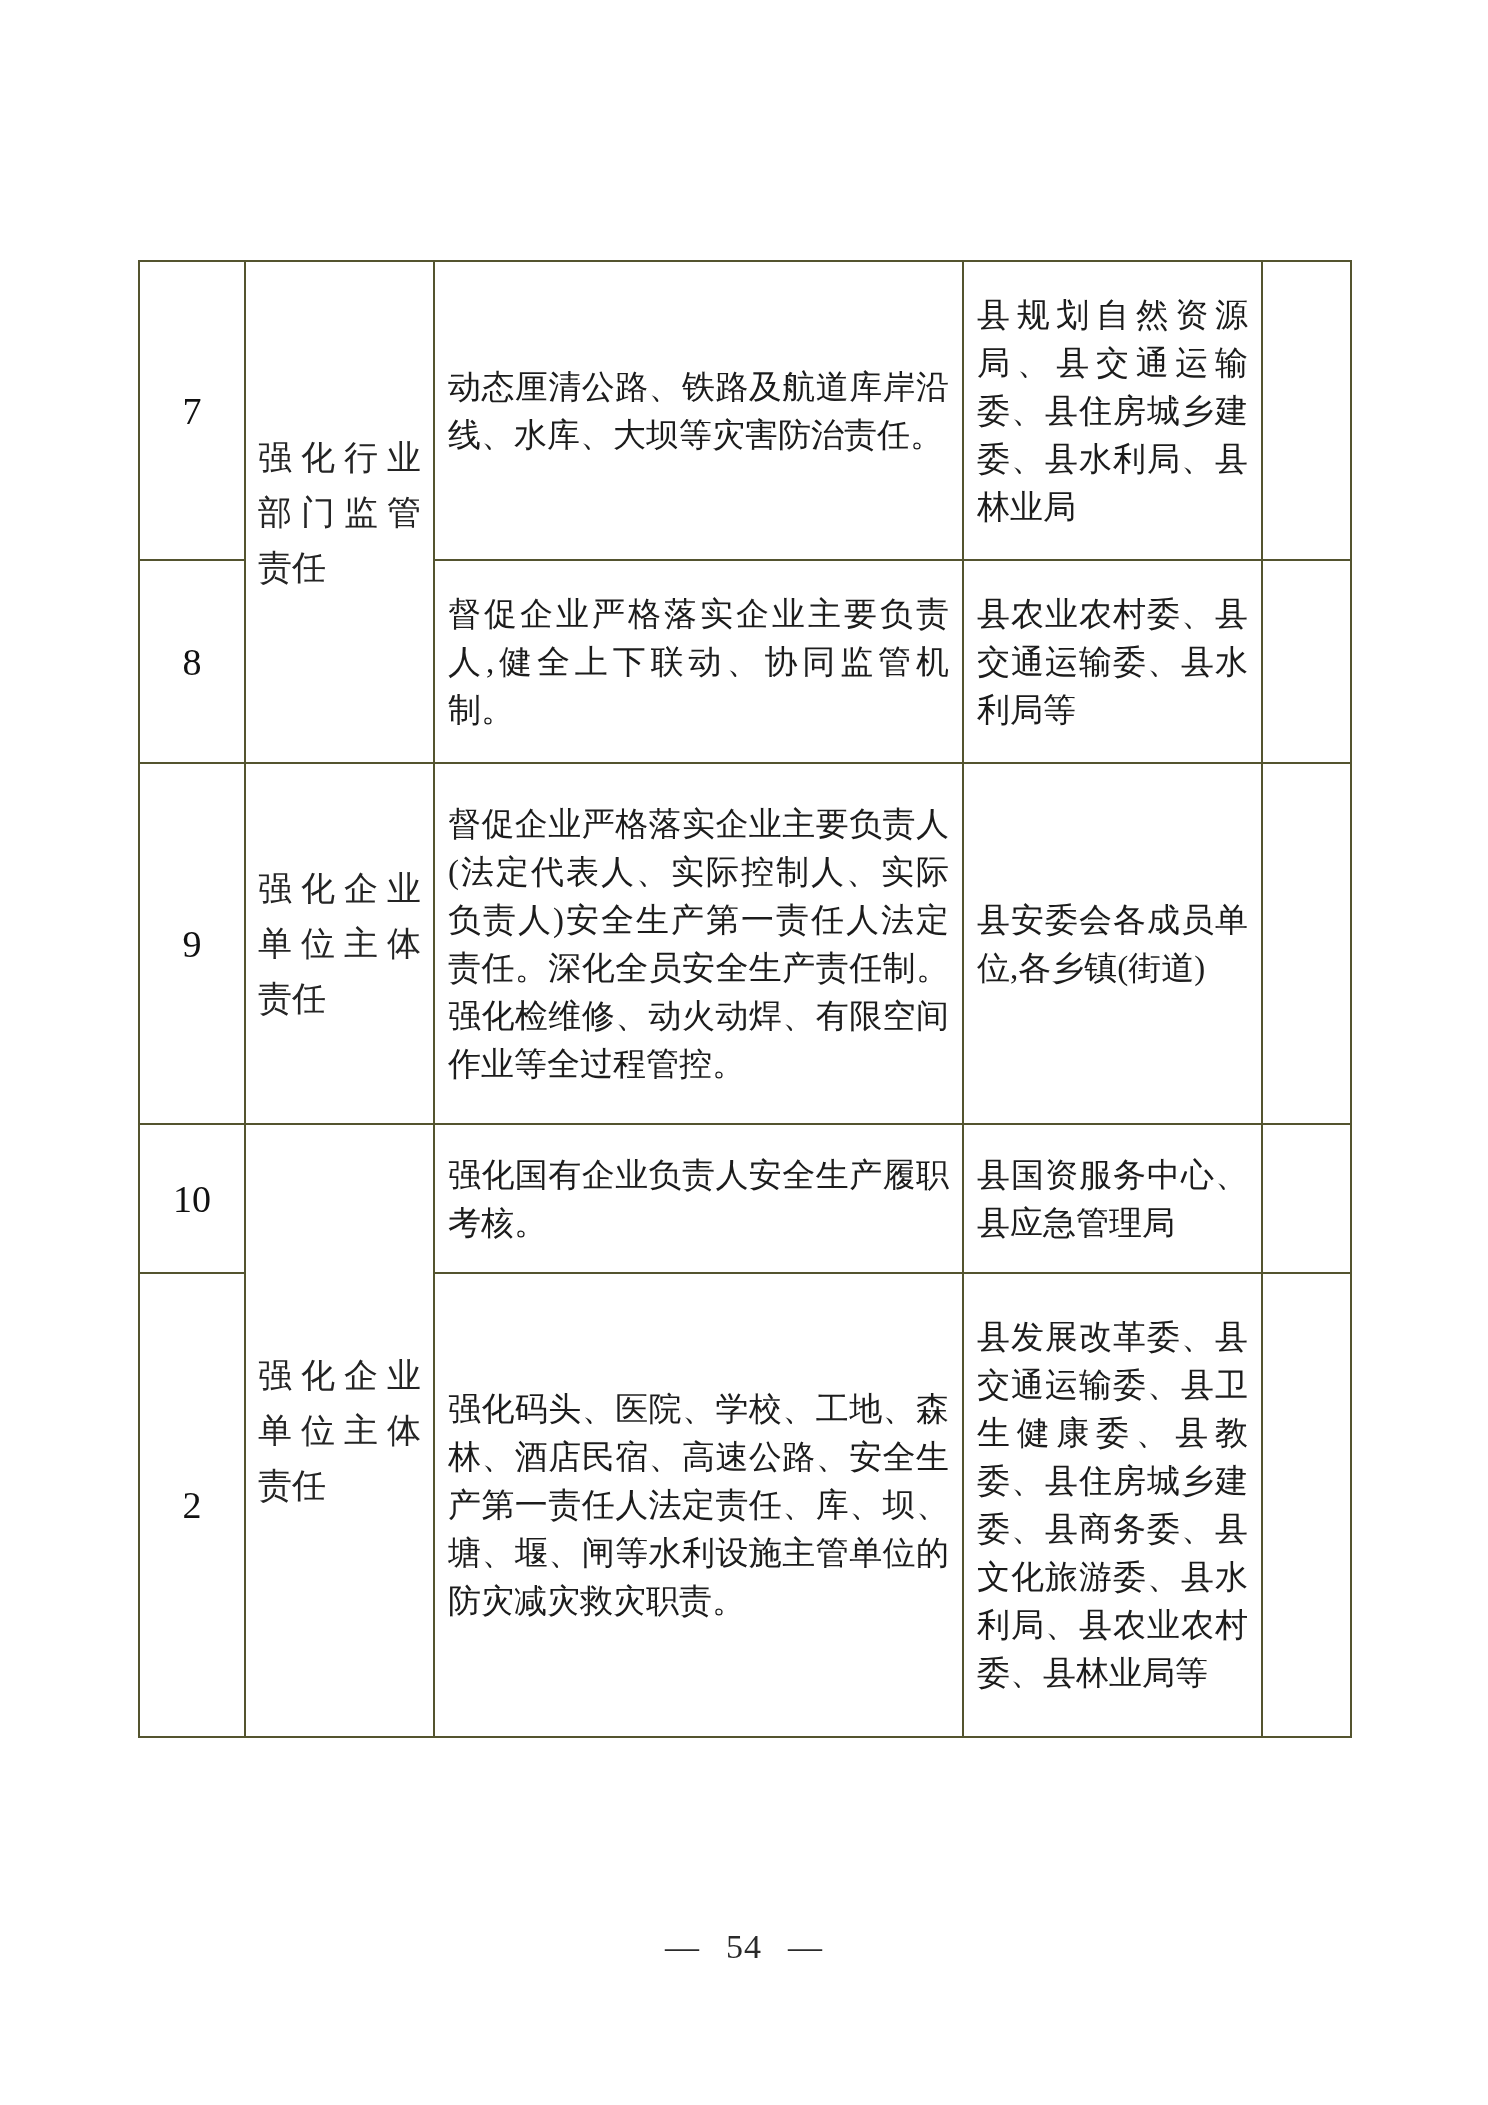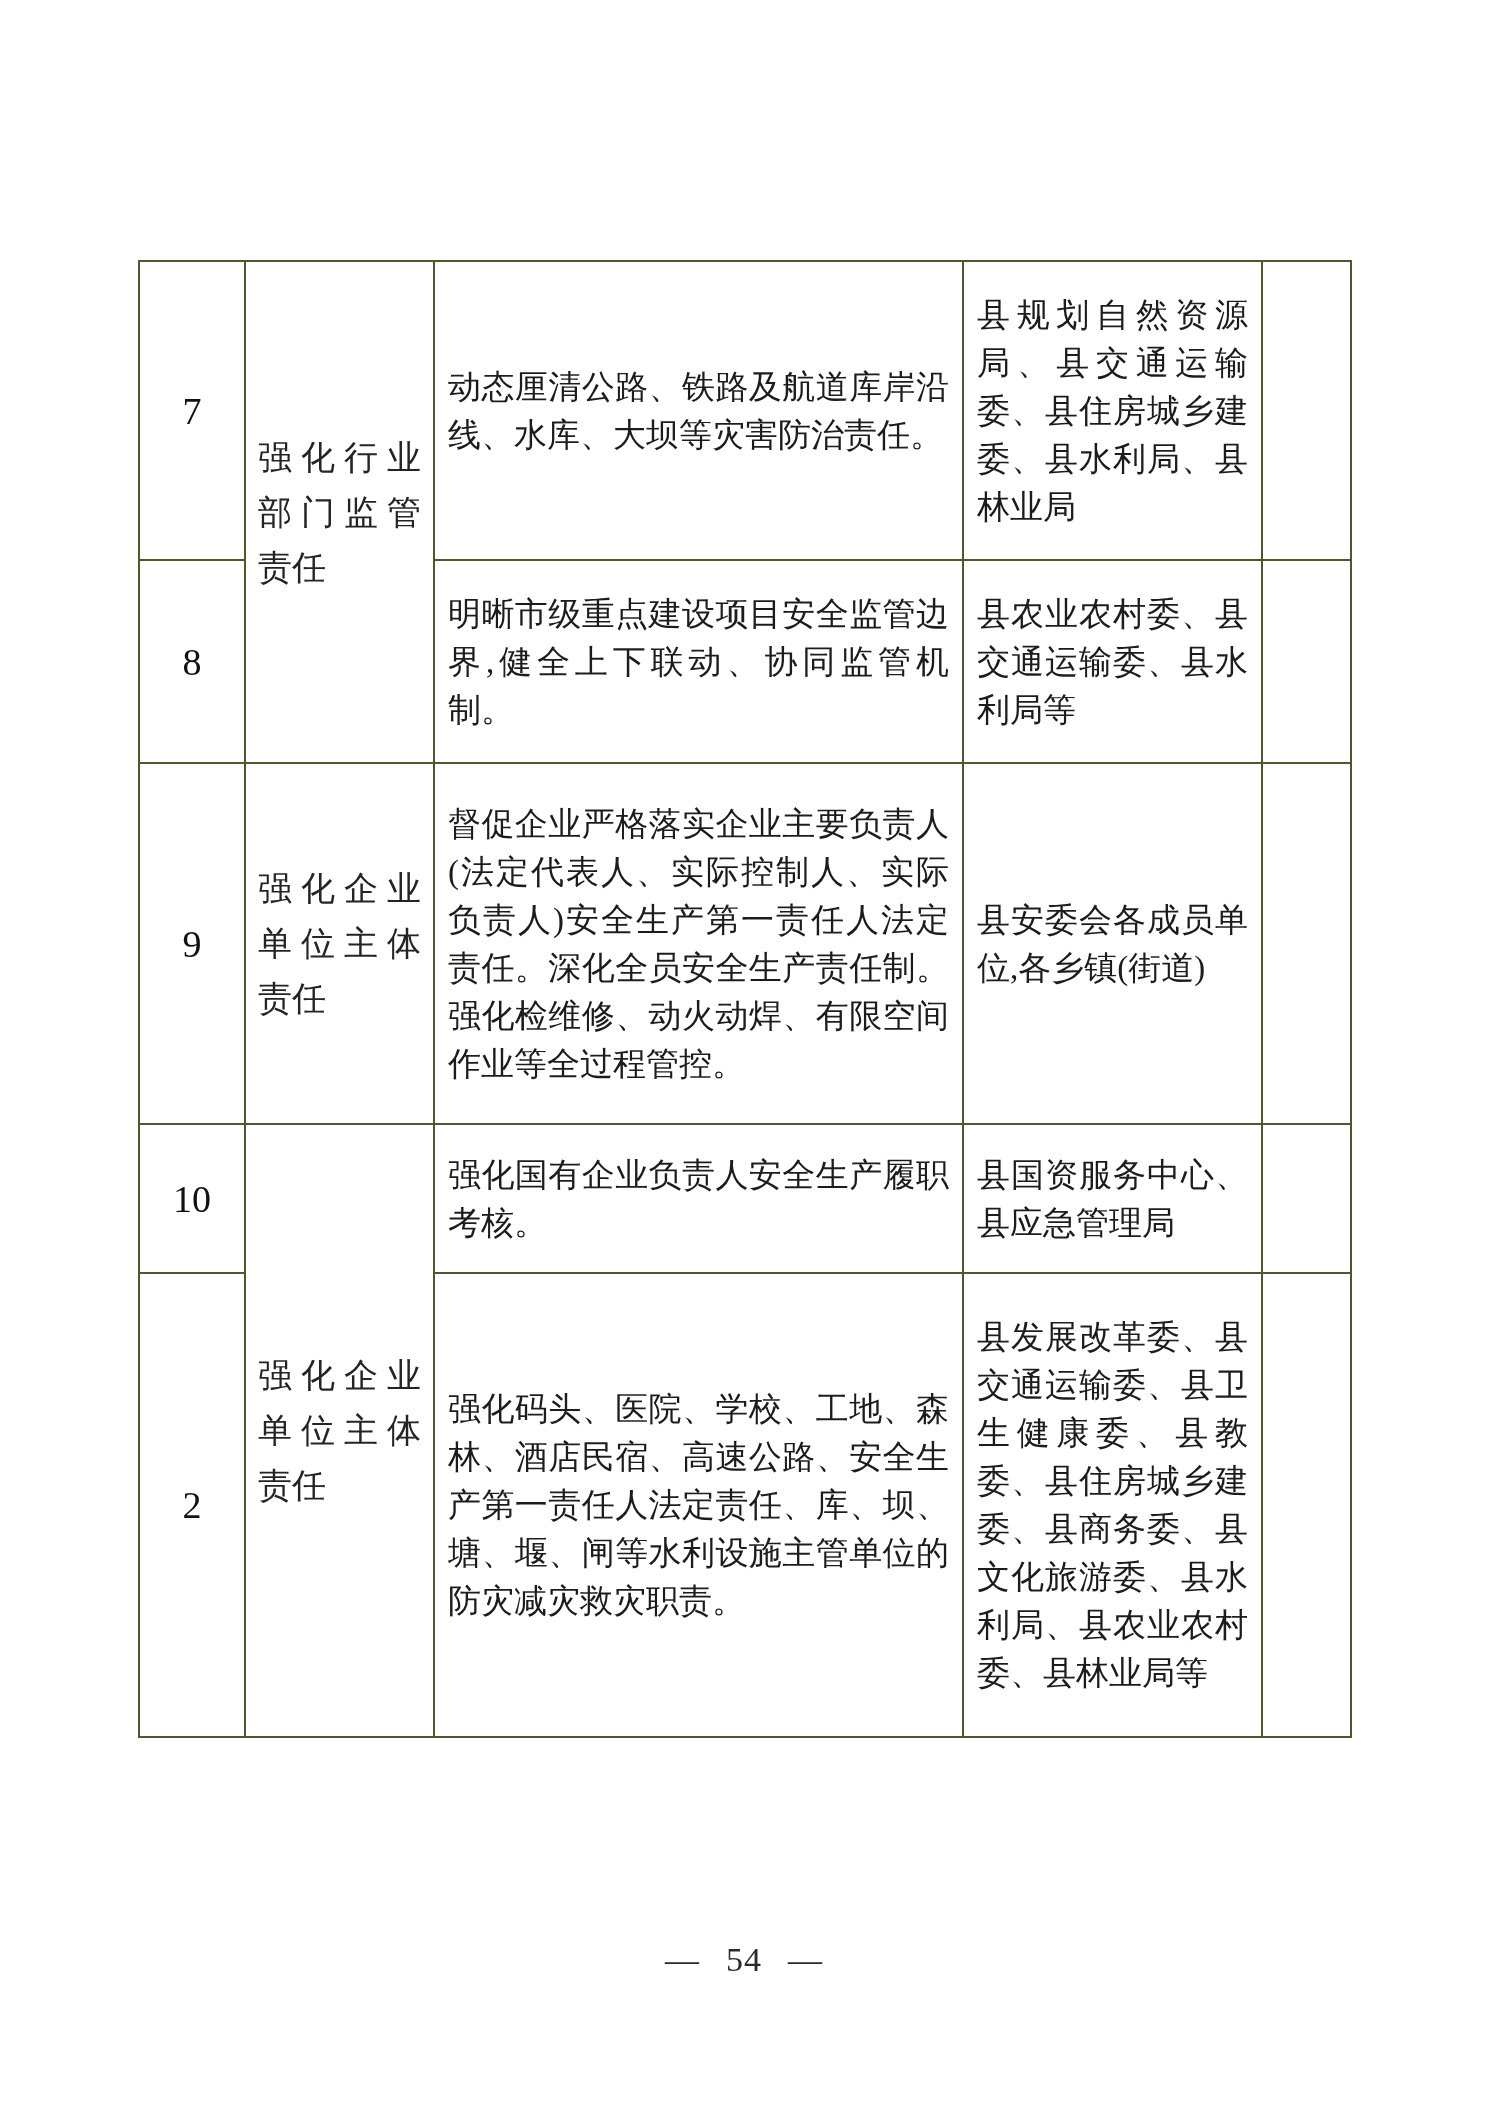--- a/index.html
+++ b/index.html
@@ -60,21 +60,21 @@
     left: 0;
     top: 1928px;
     width: 1488px;
     text-align: center;
     font-size: 34px;
     color: #2a2a2a;
     letter-spacing: 1px;
   }
   .footer .pn {
     display: inline-block;
-    margin: 13px 26px;
+    margin: 0 26px;
     font-family: Liberation Serif, serif;
   }
 </style>
 </head>
 <body>
 
 <table class="doc-table">
   <colgroup>
     <col style="width:106px">
     <col style="width:189px">
@@ -85,21 +85,21 @@
   <tbody>
     <tr class="r7">
       <td class="num">7</td>
       <td class="cat" rowspan="2">强化行业部门监管责任</td>
       <td class="task">动态厘清公路、铁路及航道库岸沿线、水库、大坝等灾害防治责任。</td>
       <td class="resp">县规划自然资源局、县交通运输委、县住房城乡建委、县水利局、县林业局</td>
       <td class="blank"></td>
     </tr>
     <tr class="r8">
       <td class="num">8</td>
-      <td class="task">明晰市级重点建设项目安全监管边界,健全上下联动、协同监管机制。</td>
+      <td class="task">督促企业严格落实企业主要负责人,健全上下联动、协同监管机制。</td>
       <td class="resp">县农业农村委、县交通运输委、县水利局等</td>
       <td class="blank"></td>
     </tr>
     <tr class="r9">
       <td class="num">9</td>
       <td class="cat">强化企业单位主体责任</td>
       <td class="task">督促企业严格落实企业主要负责人(法定代表人、实际控制人、实际负责人)安全生产第一责任人法定责任。深化全员安全生产责任制。强化检维修、动火动焊、有限空间作业等全过程管控。</td>
       <td class="resp">县安委会各成员单位,各乡镇(街道)</td>
       <td class="blank"></td>
     </tr>

